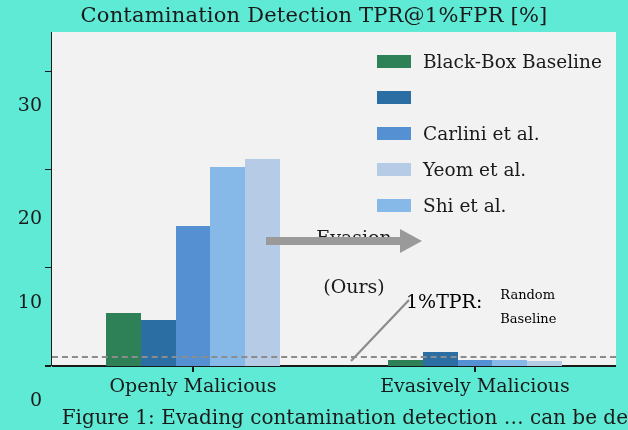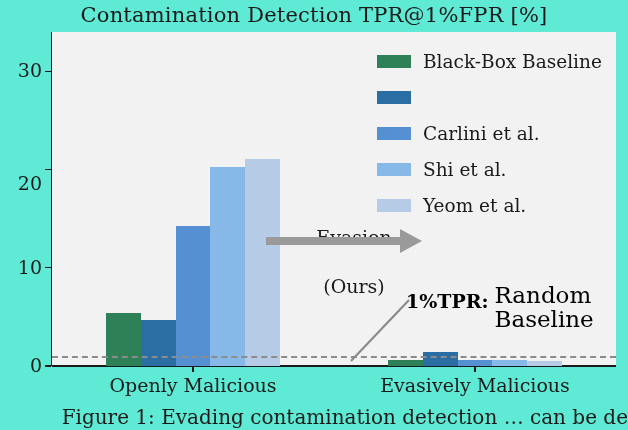--- a/index.html
+++ b/index.html
@@ -65,20 +65,21 @@
     height: 1.6px;
     background: #1a1a1a;
   }
   .ytick {
     position: absolute;
     width: 42px;
     text-align: right;
     font-size: 19px;
     line-height: 19px;
     color: #1a1a1a;
+    margin-top: 34px;
   }
   .ytick-mark {
     position: absolute;
     width: 6px;
     height: 1.4px;
     background: #1a1a1a;
     left: 45px;
   }
 
   .xtick-mark {
@@ -186,27 +187,26 @@
   }
   #tpr-text-line {
     display: flex;
     align-items: flex-start;
   }
   #tpr-prefix {
     font-size: 19px;
     line-height: 24px;
     white-space: nowrap;
     padding-top: 6px;
-    font-weight: bold;
   }
   #tpr-suffix {
-    font-size: 23px;
+    font-size: 13px;
     line-height: 24px;
     white-space: nowrap;
-    margin-left: 6px;
+    margin-left: 18px;
   }
   #tpr-leader {
     position: absolute;
     left: 349px;
     top: 298px;
     width: 62px;
     height: 65px;
     pointer-events: none;
   }
 
@@ -275,26 +275,26 @@
         <span class="legend-label">Black-Box Baseline</span>
       </div>
       <div class="legend-row">
         <span class="legend-swatch" style="background: rgb(43, 110, 163);"></span>
       </div>
       <div class="legend-row">
         <span class="legend-swatch" style="background: rgb(85, 144, 211);"></span>
         <span class="legend-label">Carlini et al.</span>
       </div>
       <div class="legend-row">
+        <span class="legend-swatch" style="background: rgb(182, 204, 230);"></span>
+        <span class="legend-label">Yeom et al.</span>
+      </div>
+      <div class="legend-row">
         <span class="legend-swatch" style="background: rgb(134, 185, 232);"></span>
         <span class="legend-label">Shi et al.</span>
-      </div>
-      <div class="legend-row">
-        <span class="legend-swatch" style="background: rgb(182, 204, 230);"></span>
-        <span class="legend-label">Yeom et al.</span>
       </div>
     </div>
 
   <div id="evasion-annotation">
     <div id="evasion-label-top">Evasion</div>
     <div id="evasion-arrow-shaft" style="background: rgb(154, 154, 154);"></div>
     <div id="evasion-arrow-head" style="border-left-color: rgb(154, 154, 154);"></div>
     <div id="evasion-label-bottom">(Ours)</div>
   </div>
 

